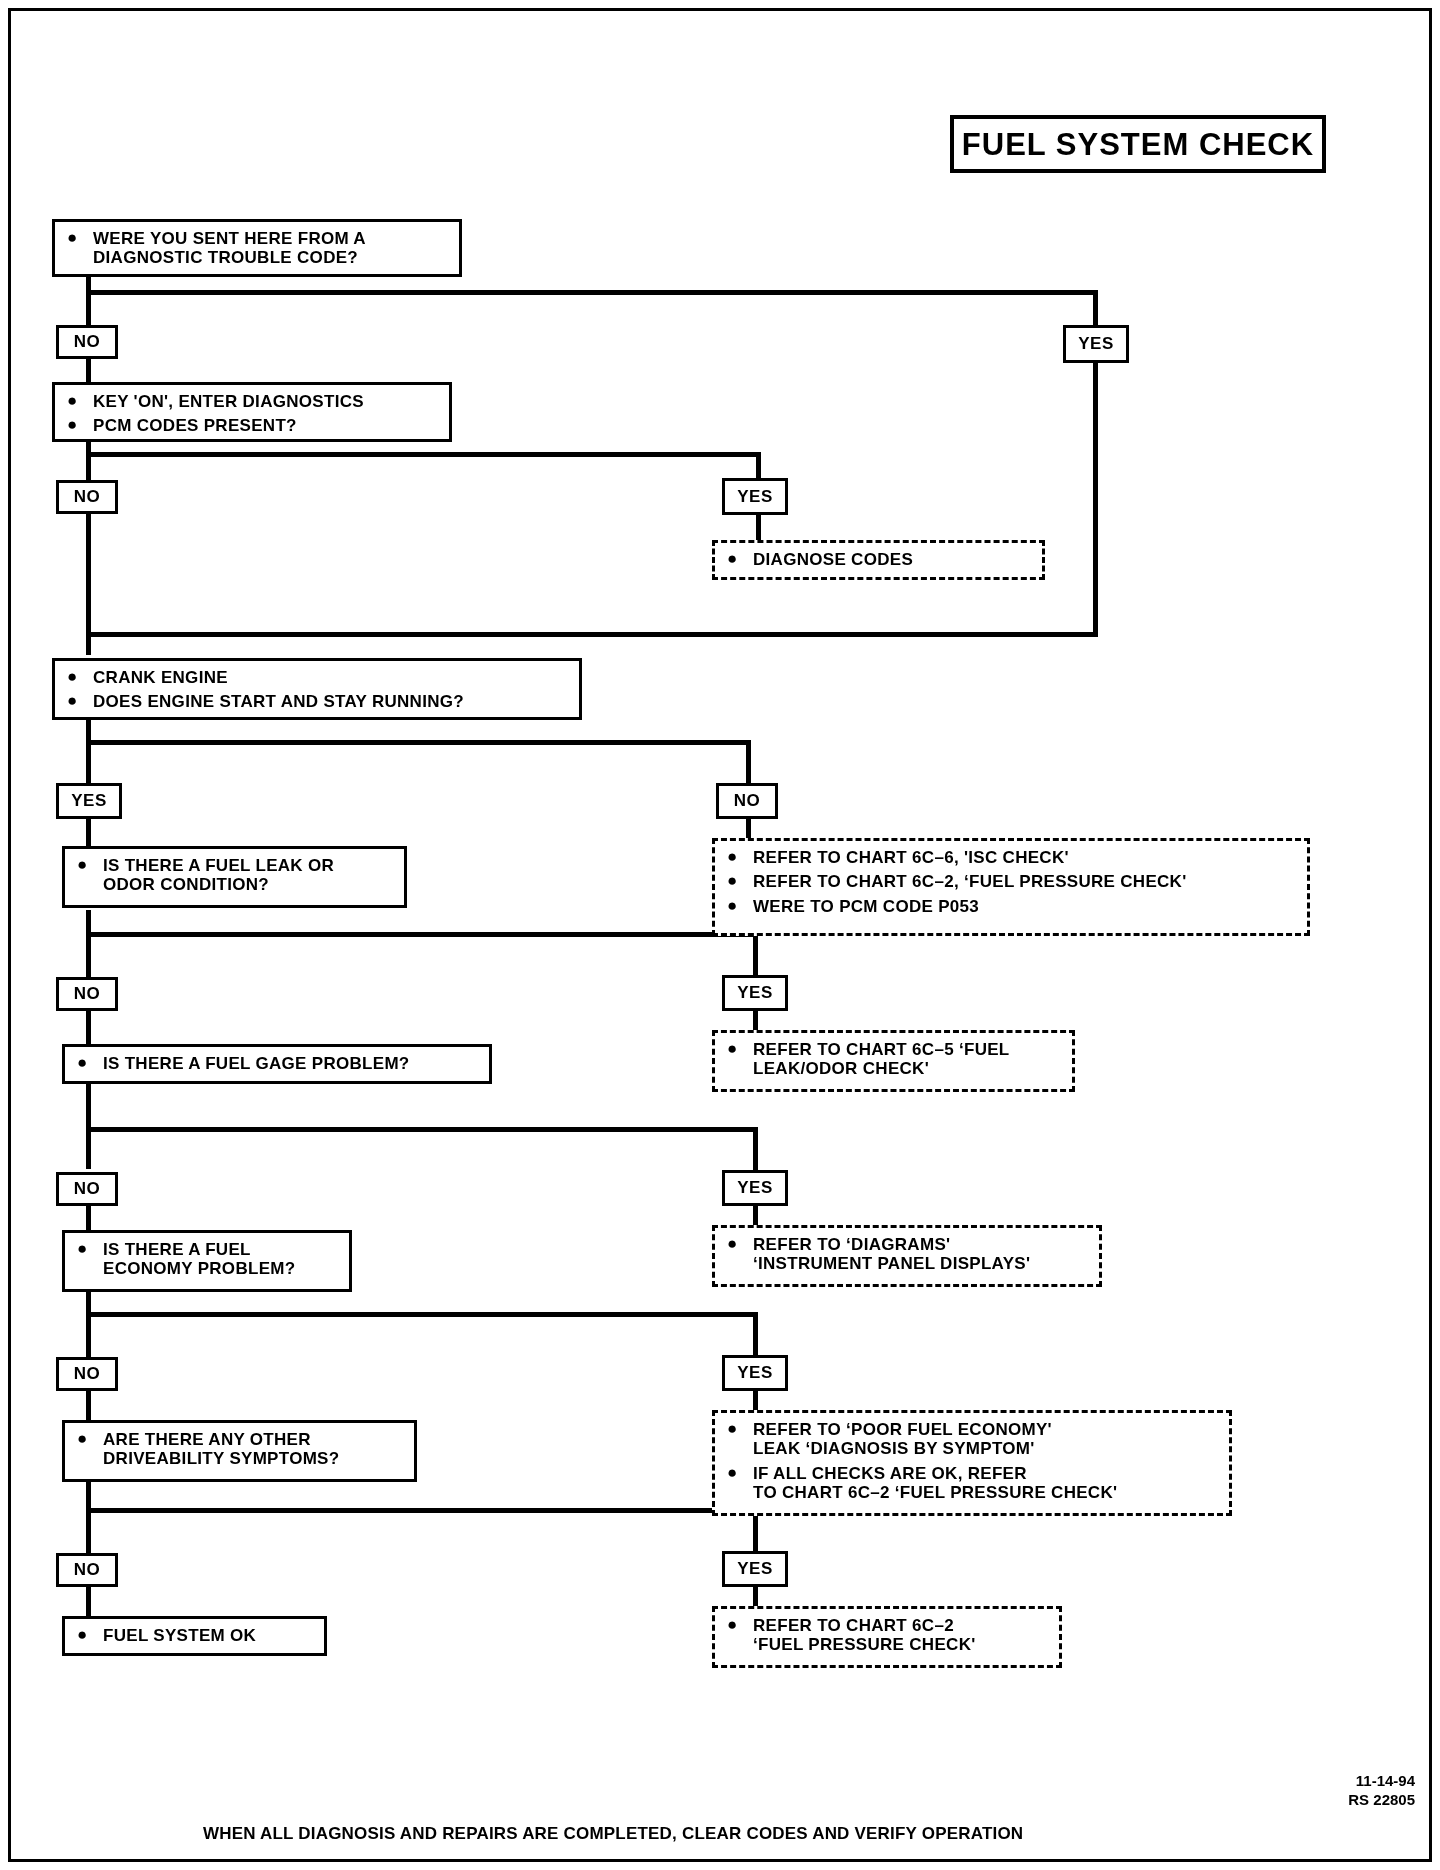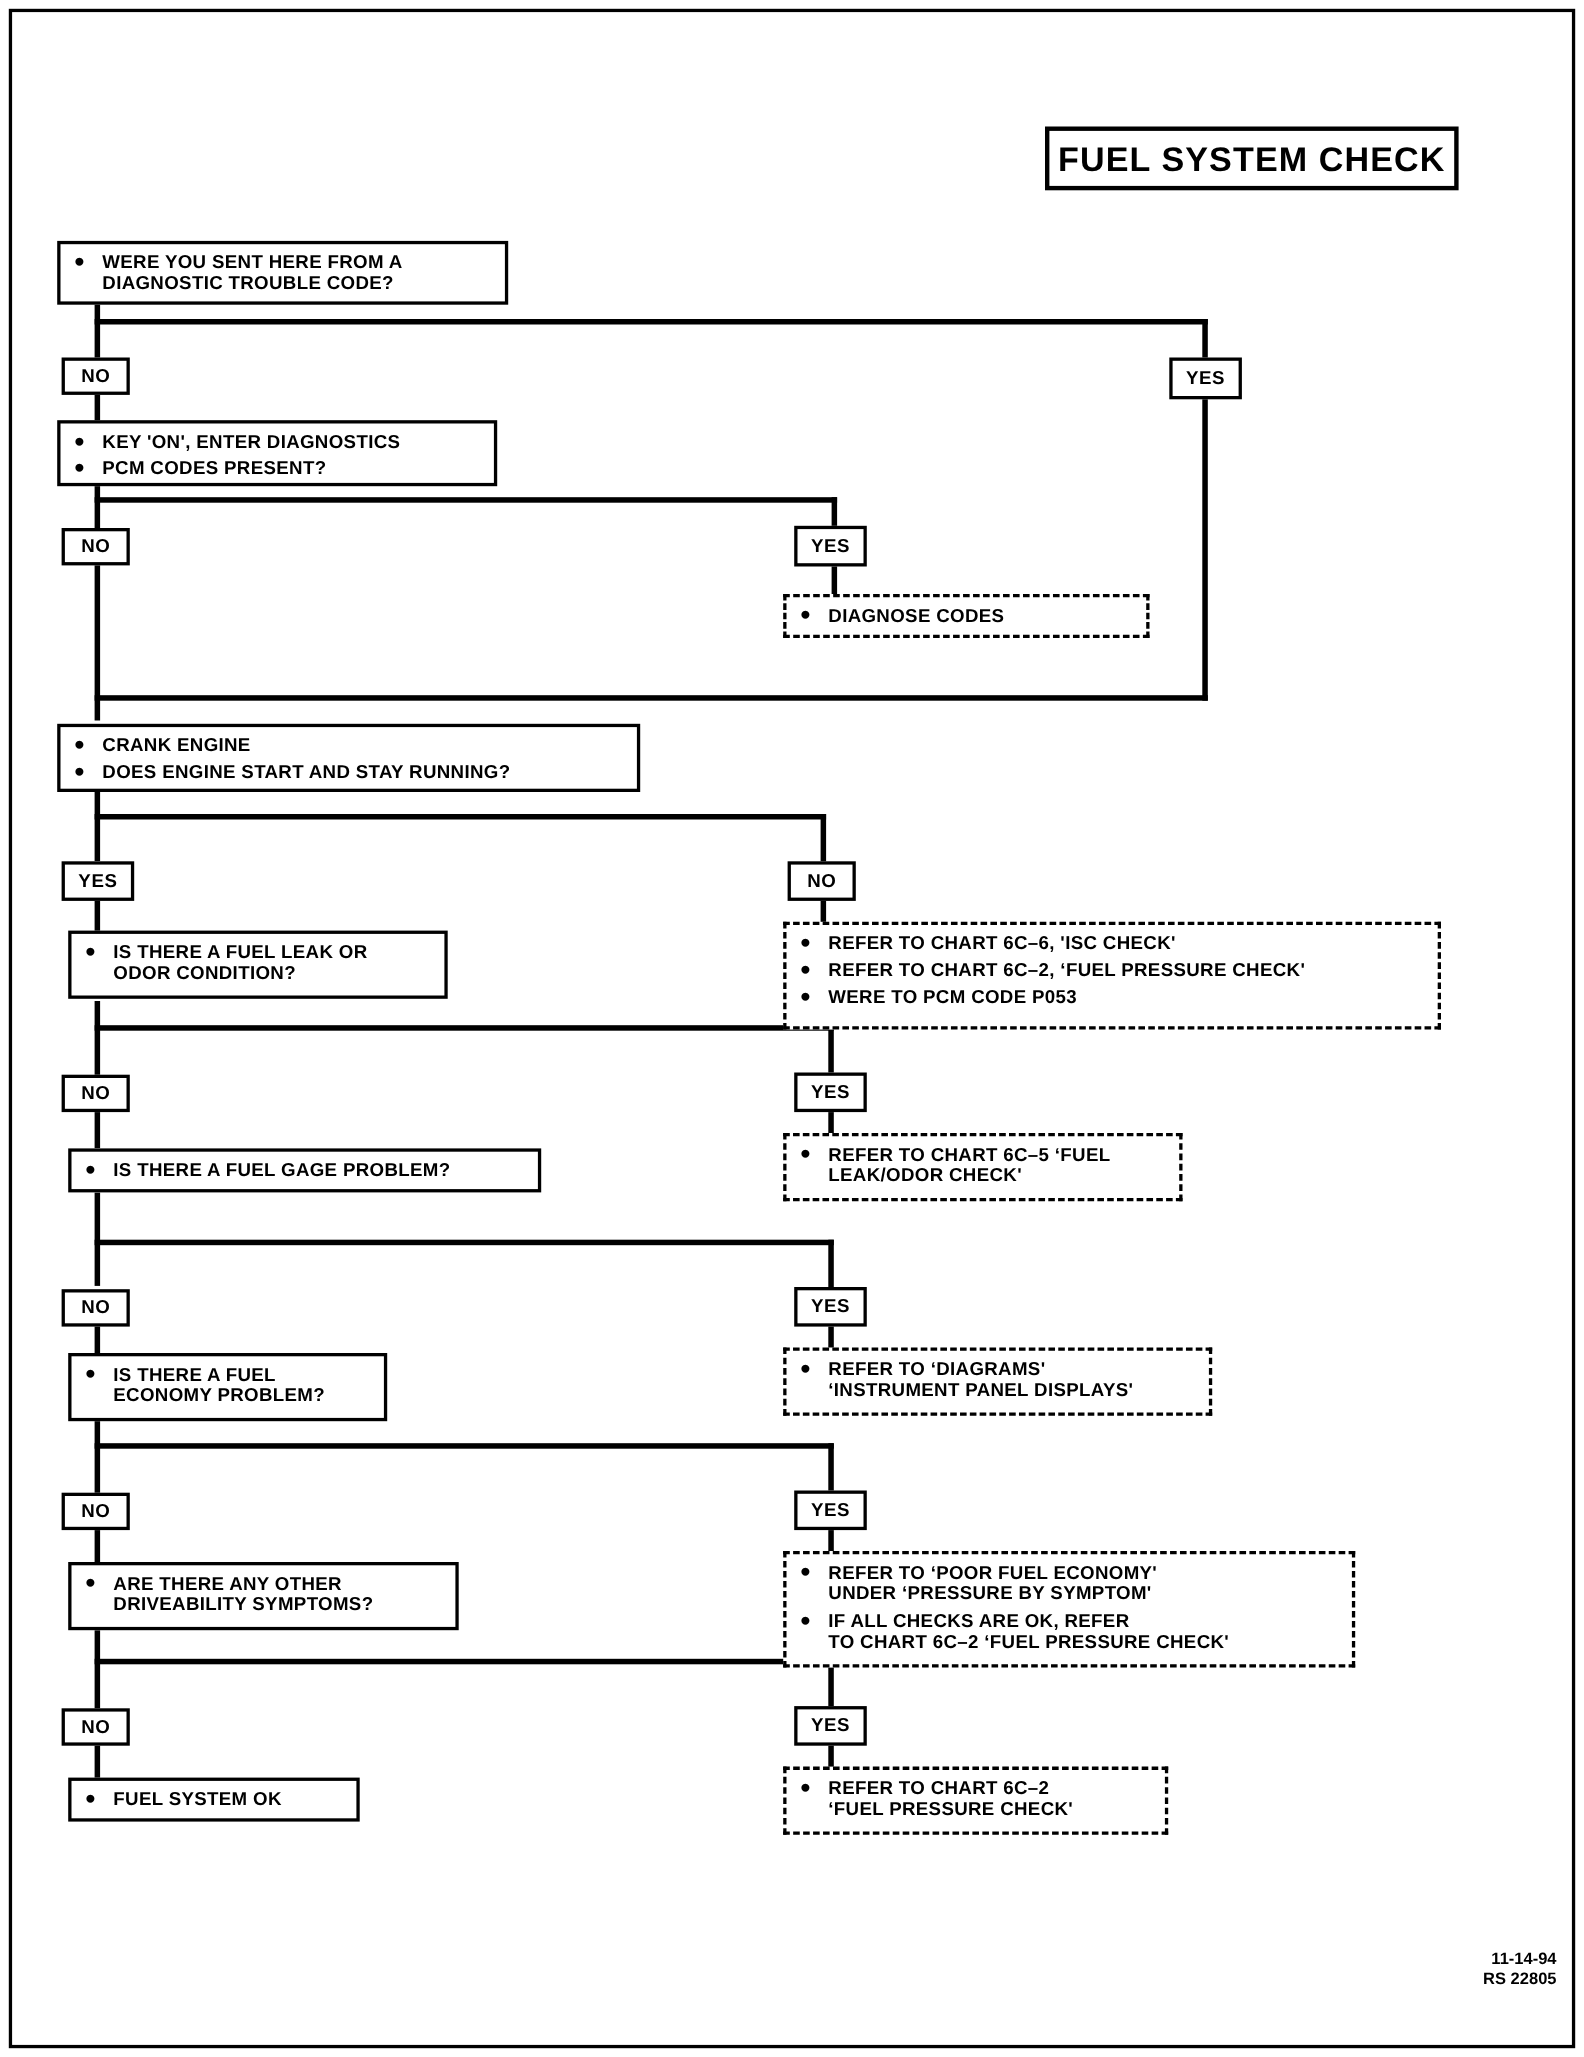--- a/index.html
+++ b/index.html
@@ -262,21 +262,21 @@
 ECONOMY PROBLEM?</span>
     </div>
   </div>
   <div class="lbl" style="left:56px;top:1357px;width:62px;height:34px;">NO</div>
   <div class="lbl" style="left:722px;top:1355px;width:66px;height:36px;">YES</div>
 
   <div class="box dashed" style="left:712px;top:1410px;width:520px;height:106px;">
     <div class="row">
       <span class="bul">●</span>
       <span class="txt">REFER TO ‘POOR FUEL ECONOMY'
-UNDER ‘PRESSURE BY SYMPTOM'</span>
+LEAK ‘DIAGNOSIS BY SYMPTOM'</span>
     </div>
     <div class="row">
       <span class="bul">●</span>
       <span class="txt">IF ALL CHECKS  ARE OK, REFER
 TO CHART 6C–2 ‘FUEL PRESSURE CHECK'</span>
     </div>
   </div>
 
   <div class="box" style="left:62px;top:1420px;width:355px;height:62px;">
     <div class="row">
@@ -301,13 +301,14 @@
       <span class="bul">●</span>
       <span class="txt">FUEL SYSTEM  OK</span>
     </div>
   </div>
 
   <div class="stamp" style="left:1235px;top:1772px;width:180px;">
     <div>11-14-94</div>
     <div>RS 22805</div>
   </div>
 
+  <div class="foot-note" style="left:203px;top:1824px;">WHEN ALL DIAGNOSIS AND REPAIRS ARE COMPLETED, CLEAR CODES AND VERIFY OPERATION</div>
 </div>
 
 </body></html>

